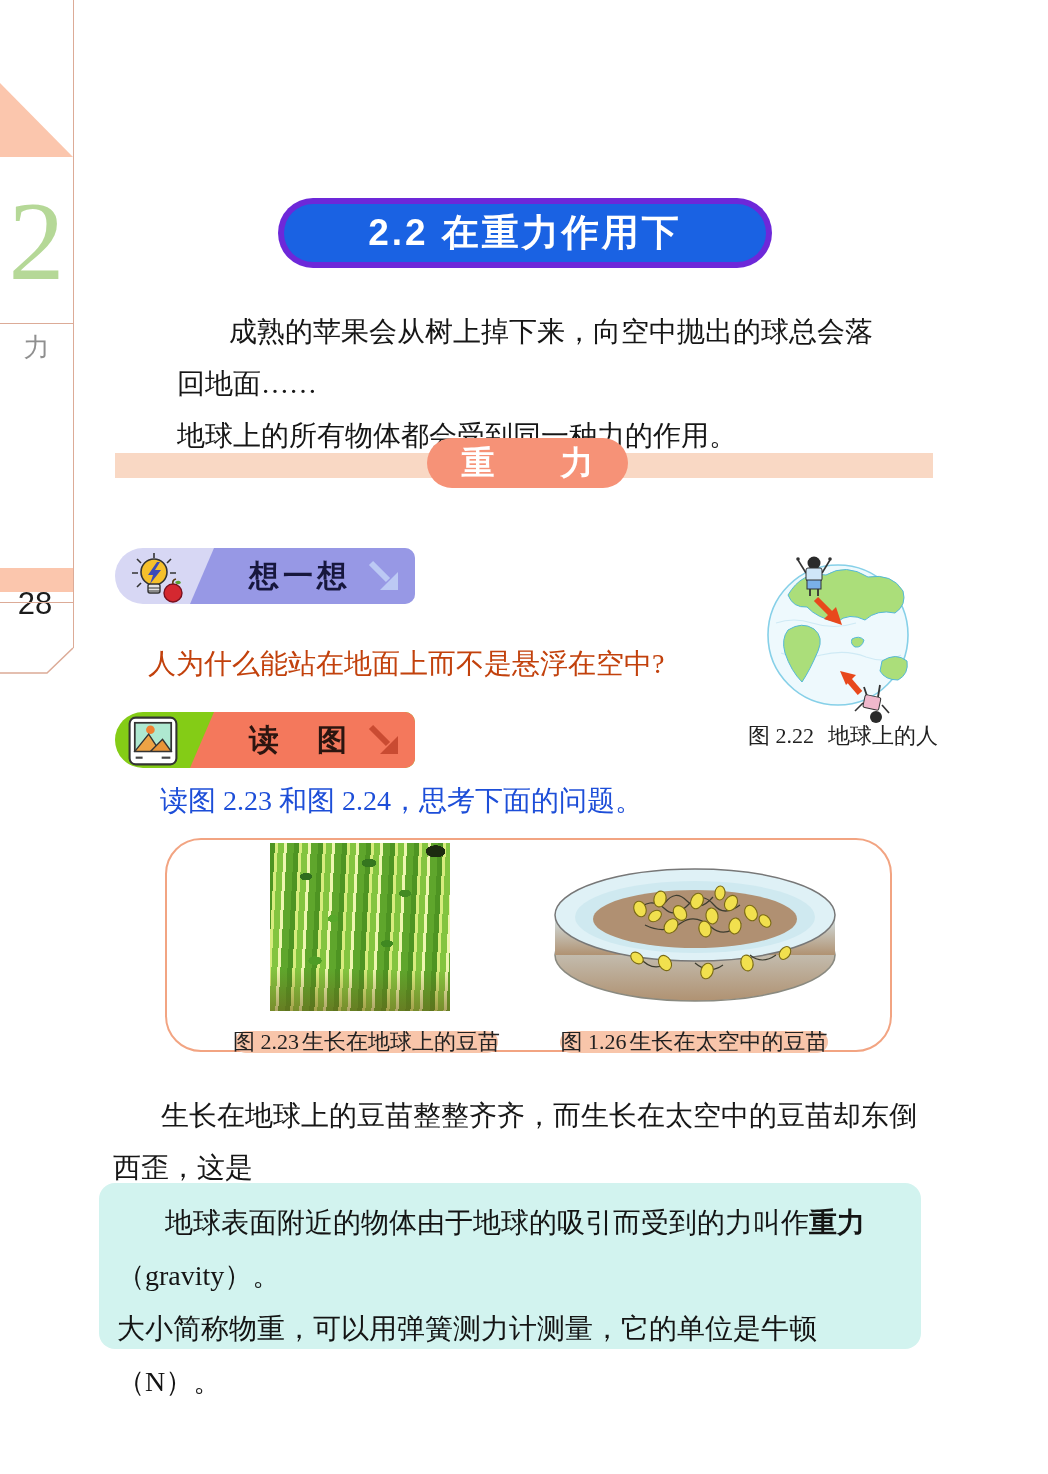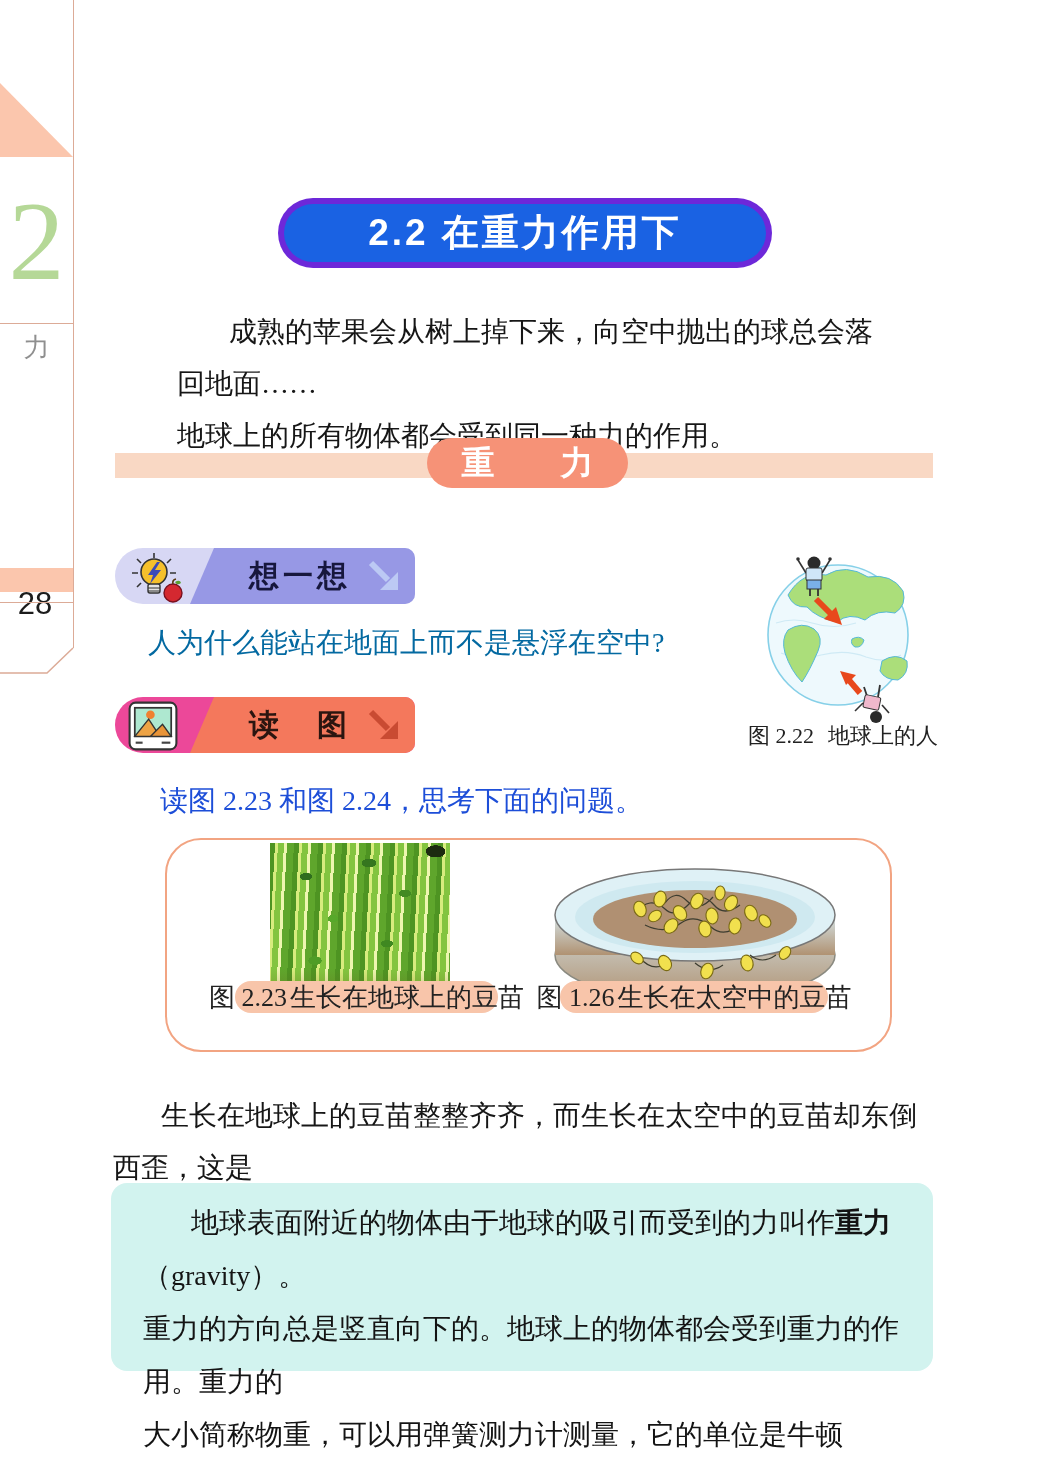--- a/index.html
+++ b/index.html
@@ -44,25 +44,25 @@
   .activity{width:300px;height:56px;border-radius:28px 10px 10px 28px;overflow:hidden;}
   .activity .dark{position:absolute;inset:0;clip-path:polygon(33% 0,100% 0,100% 100%,25% 100%);}
   .activity .icon{position:absolute;left:12px;top:3px;}
   .activity .label{position:absolute;left:100px;top:0;width:170px;height:56px;
     display:flex;align-items:center;justify-content:center;
     font-family:"Liberation Sans",sans-serif;font-weight:bold;font-size:30px;letter-spacing:4px;text-align:center;}
   .activity .arrow{position:absolute;right:12px;top:11px;}
   .think{left:115px;top:548px;background:#d7d7f4;}
   .think .dark{background:#9798e5;}
   .think .label{color:#17173d;}
-  .read{left:115px;top:697px;background:#ec4899;}
+  .read{left:115px;top:712px;background:#84cc16;}
   .read .dark{background:#f4785c;}
   .read .label{color:#2b1510;}
 
-  .question-line{left:148px;top:626px;font-size:28px;line-height:34px;color:#0369a1;}
+  .question-line{left:148px;top:647px;font-size:28px;line-height:34px;color:#c2410c;}
   .read-intro{left:160px;top:784px;font-size:28px;line-height:34px;color:#1d4ed8;}
 
   
   .earth-wrap{left:756px;top:533px;width:172px;height:200px;}
   .earth-caption{left:748px;top:721px;width:190px;text-align:center;font-size:22px;color:#222;white-space:nowrap;}
   .cap-label{font-family:"Liberation Serif",serif;}
   .cap-title{font-family:"Liberation Sans",sans-serif;margin-left:14px;}
 
   
   .figure-panel{left:165px;top:838px;width:723px;height:210px;border:2px solid #f2a482;border-radius:36px;background:#fff;}
@@ -72,32 +72,32 @@
       radial-gradient(16px 10px at 92% 5%, #1c2a10 60%, transparent 61%),
       radial-gradient(10px 6px at 20% 20%, #2f6e1e 60%, transparent 61%),
       radial-gradient(12px 7px at 55% 12%, #35761f 60%, transparent 61%),
       radial-gradient(10px 6px at 75% 30%, #428a22 60%, transparent 61%),
       radial-gradient(9px 6px at 35% 45%, #57a82a 60%, transparent 61%),
       radial-gradient(10px 6px at 65% 60%, #3f8821 60%, transparent 61%),
       radial-gradient(11px 7px at 25% 70%, #4f9c26 60%, transparent 61%),
       linear-gradient(to bottom, rgba(40,30,0,0) 75%, rgba(110,85,25,0.5)),
       repeating-linear-gradient(93deg,#4e9422 0 5px,#d8ec7e 5px 8px,#83c43f 8px 14px,#eef6b0 14px 17px,#5fa62c 17px 24px);}
   .dish-wrap{left:545px;top:863px;width:300px;height:150px;}
-  .fig-pill{top:981px;height:32px;background:#f8c5aa;border-radius:17px;
-    display:flex;align-items:center;justify-content:center;font-size:26px;color:#222;white-space:nowrap;}
+  .fig-pill{top:1031px;height:22px;background:#f8c5aa;border-radius:17px;
+    display:flex;align-items:center;justify-content:center;font-size:22px;color:#222;white-space:nowrap;}
   .fig-pill .cap-title{margin-left:3px;}
   .pill-1{left:235px;width:263px;}
   .pill-2{left:560px;width:268px;}
 
   .bottom-para{left:113px;top:1090px;width:822px;}
   .bottom-para .first{text-indent:48px;}
 
   
-  .definition-box{left:111px;top:1183px;width:822px;height:188px;background:#d2f3ef;border-radius:16px;
-    box-sizing:border-box;padding:13px 28px 0 32px;}
+  .definition-box{left:99px;top:1183px;width:822px;height:166px;background:#d2f3ef;border-radius:16px;
+    box-sizing:border-box;padding:13px 28px 0 18px;}
   .definition-box .line{font-size:28px;line-height:53px;color:#141414;}
   .definition-box .first{text-indent:48px;}
   .definition-box b{font-weight:bold;}
 </style>
 </head>
 <body>
 
 <div class="abs side-vline"></div>
 <div class="abs side-triangle"></div>
 <div class="abs chapter-number">2</div>
@@ -263,15 +263,14 @@
     <span class="cap-title">生长在太空中的豆苗</span>
 </div>
 
 <div class="abs para bottom-para">
   <div class="first">生长在地球上的豆苗整整齐齐，而生长在太空中的豆苗却东倒西歪，这是</div>
   <div>为什么?</div>
 </div>
 
 <div class="abs definition-box">
   <div class="line first"><span>地球表面附近的物体由于地球的吸引而受到的力叫作</span><b>重力</b><span>（gravity）。</span></div>
-  <div class="line">重力的方向总是竖直向下的。地球上的物体都会受到重力的作用。重力的</div>
   <div class="line">大小简称物重，可以用弹簧测力计测量，它的单位是牛顿（N）。</div>
 </div>
 
 </body></html>

